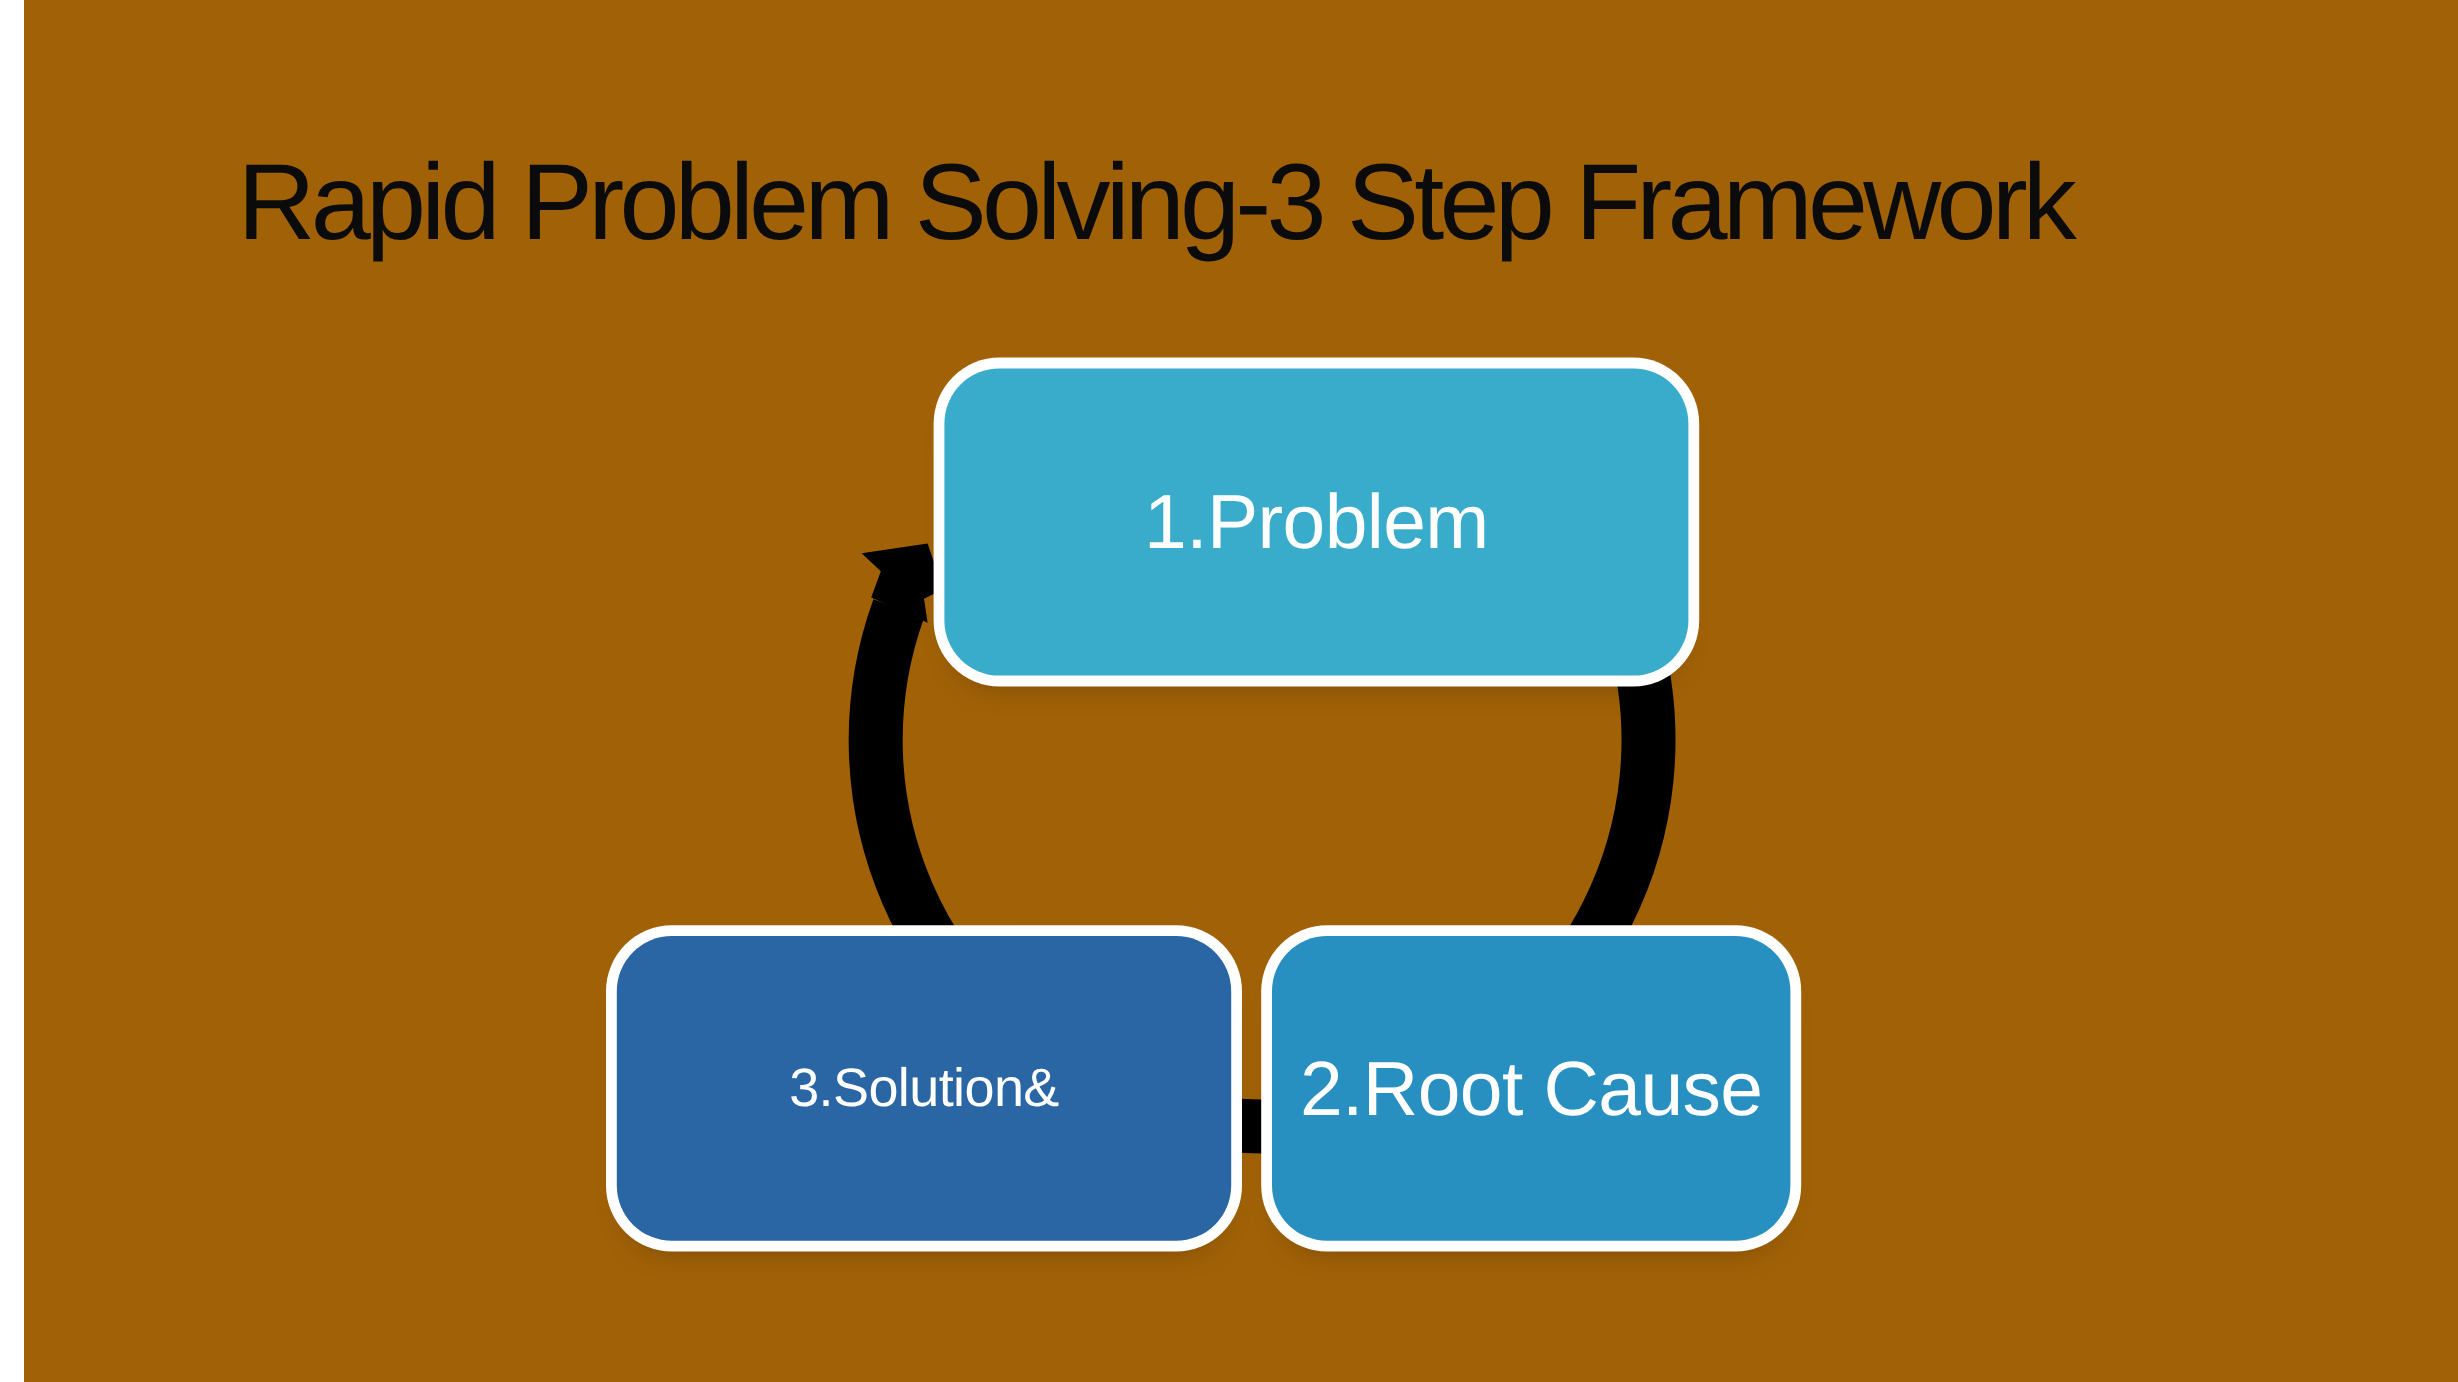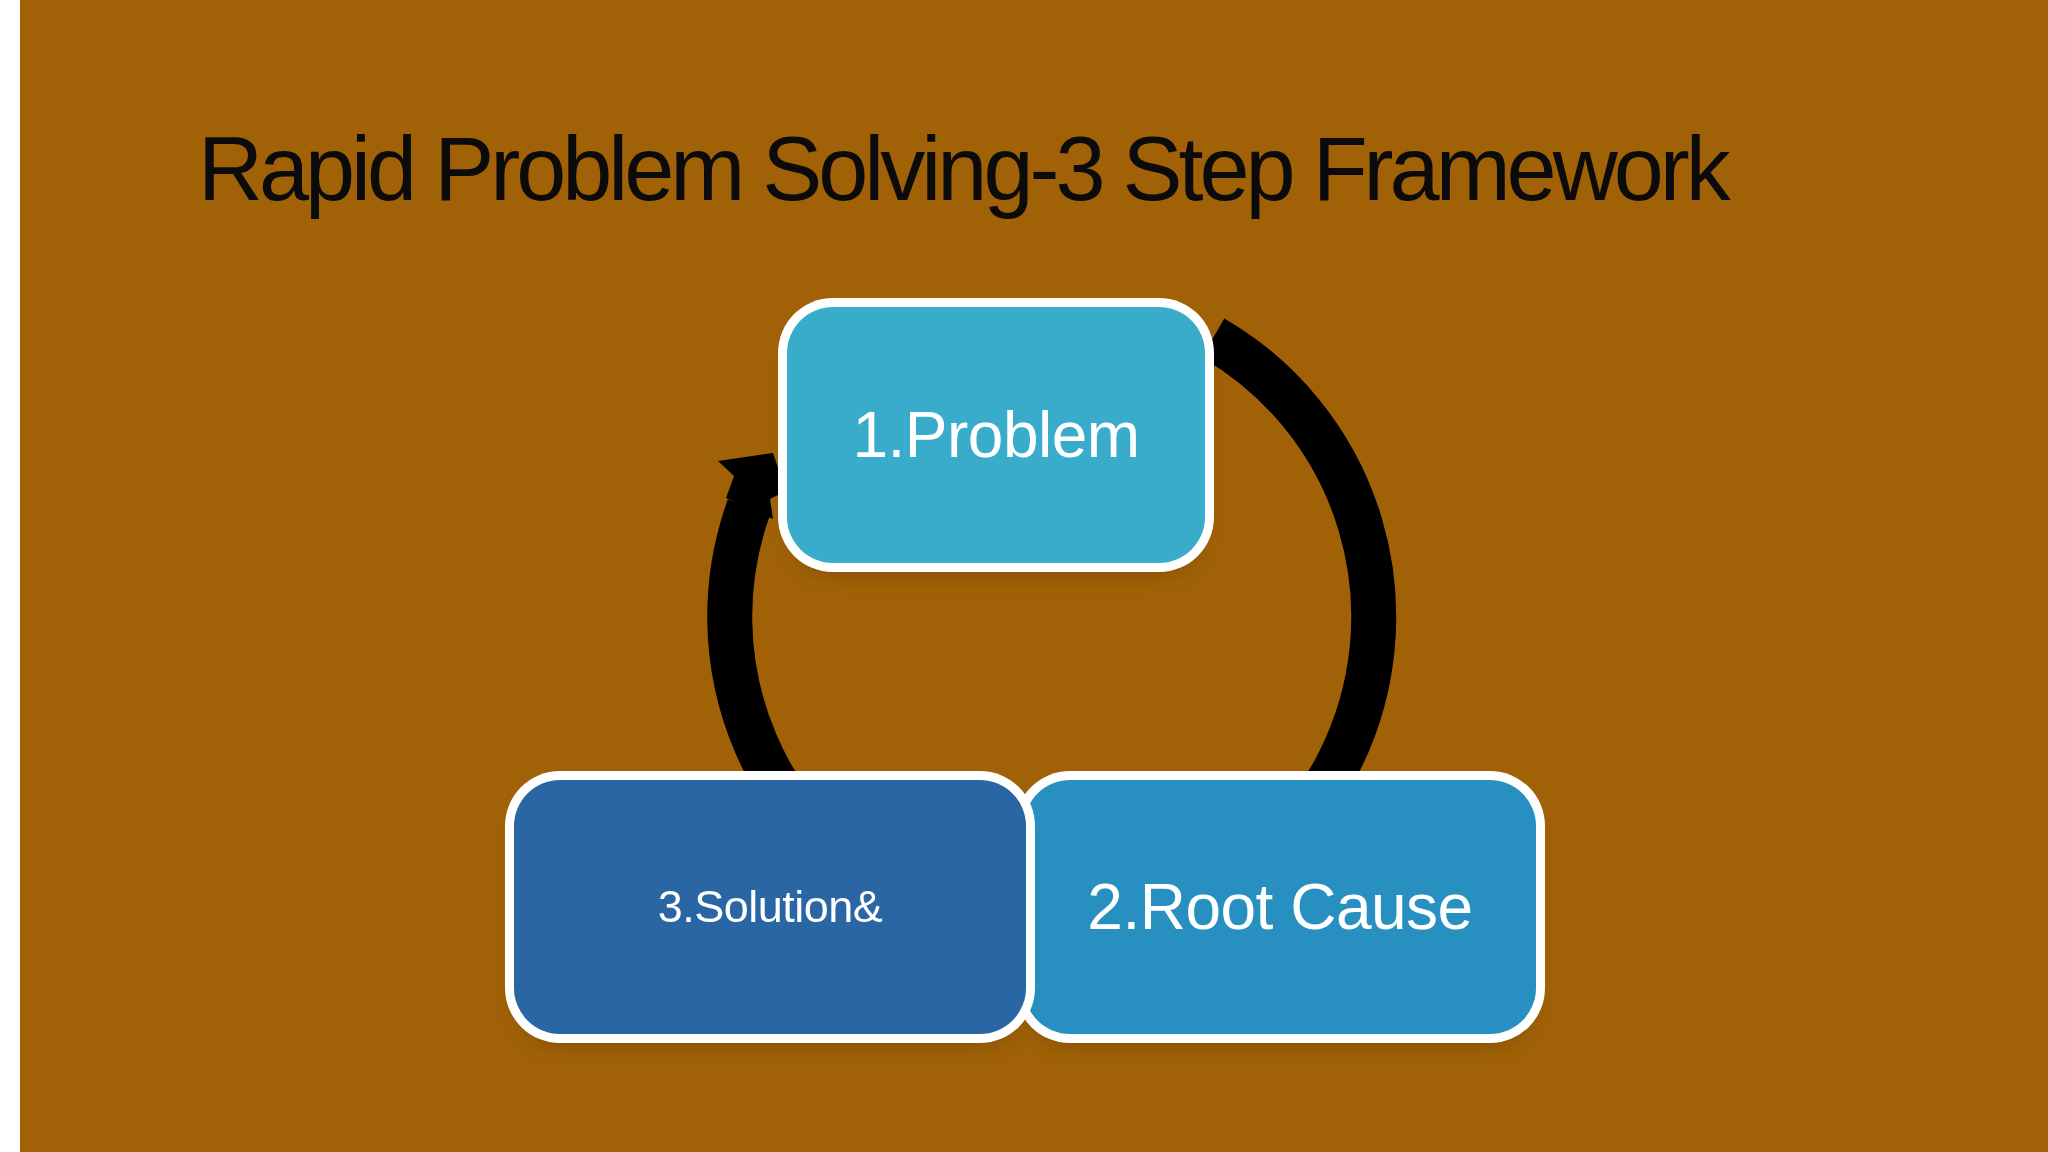--- a/index.html
+++ b/index.html
@@ -28,27 +28,27 @@
   .step{
     position:absolute;
     display:flex;align-items:center;justify-content:center;
     text-align:center;
     color:#ffffff;
     border-radius:46px;
     box-shadow:0 0 0 9px #ffffff, 0 16px 24px -8px rgba(0,0,0,0.25);
     letter-spacing:-0.5px;
   }
   .step-1{
-    left:767px;top:307px;width:418px;height:256px;
+    left:767px;top:307px;width:620px;height:256px;
     background:#3aaccb;
     font-size:64px;
     text-align:center;
   }
   .step-2{
-    left:1004px;top:780px;width:512px;height:254px;
+    left:1040px;top:780px;width:432px;height:254px;
     background:#2890c0;
     font-size:64px;
   }
   .step-3{
     left:494px;top:780px;width:512px;height:254px;
     background:#2a65a4;
     font-size:45px;
   }
   .step-3 .lines span{display:block;line-height:76px;}
 </style>

